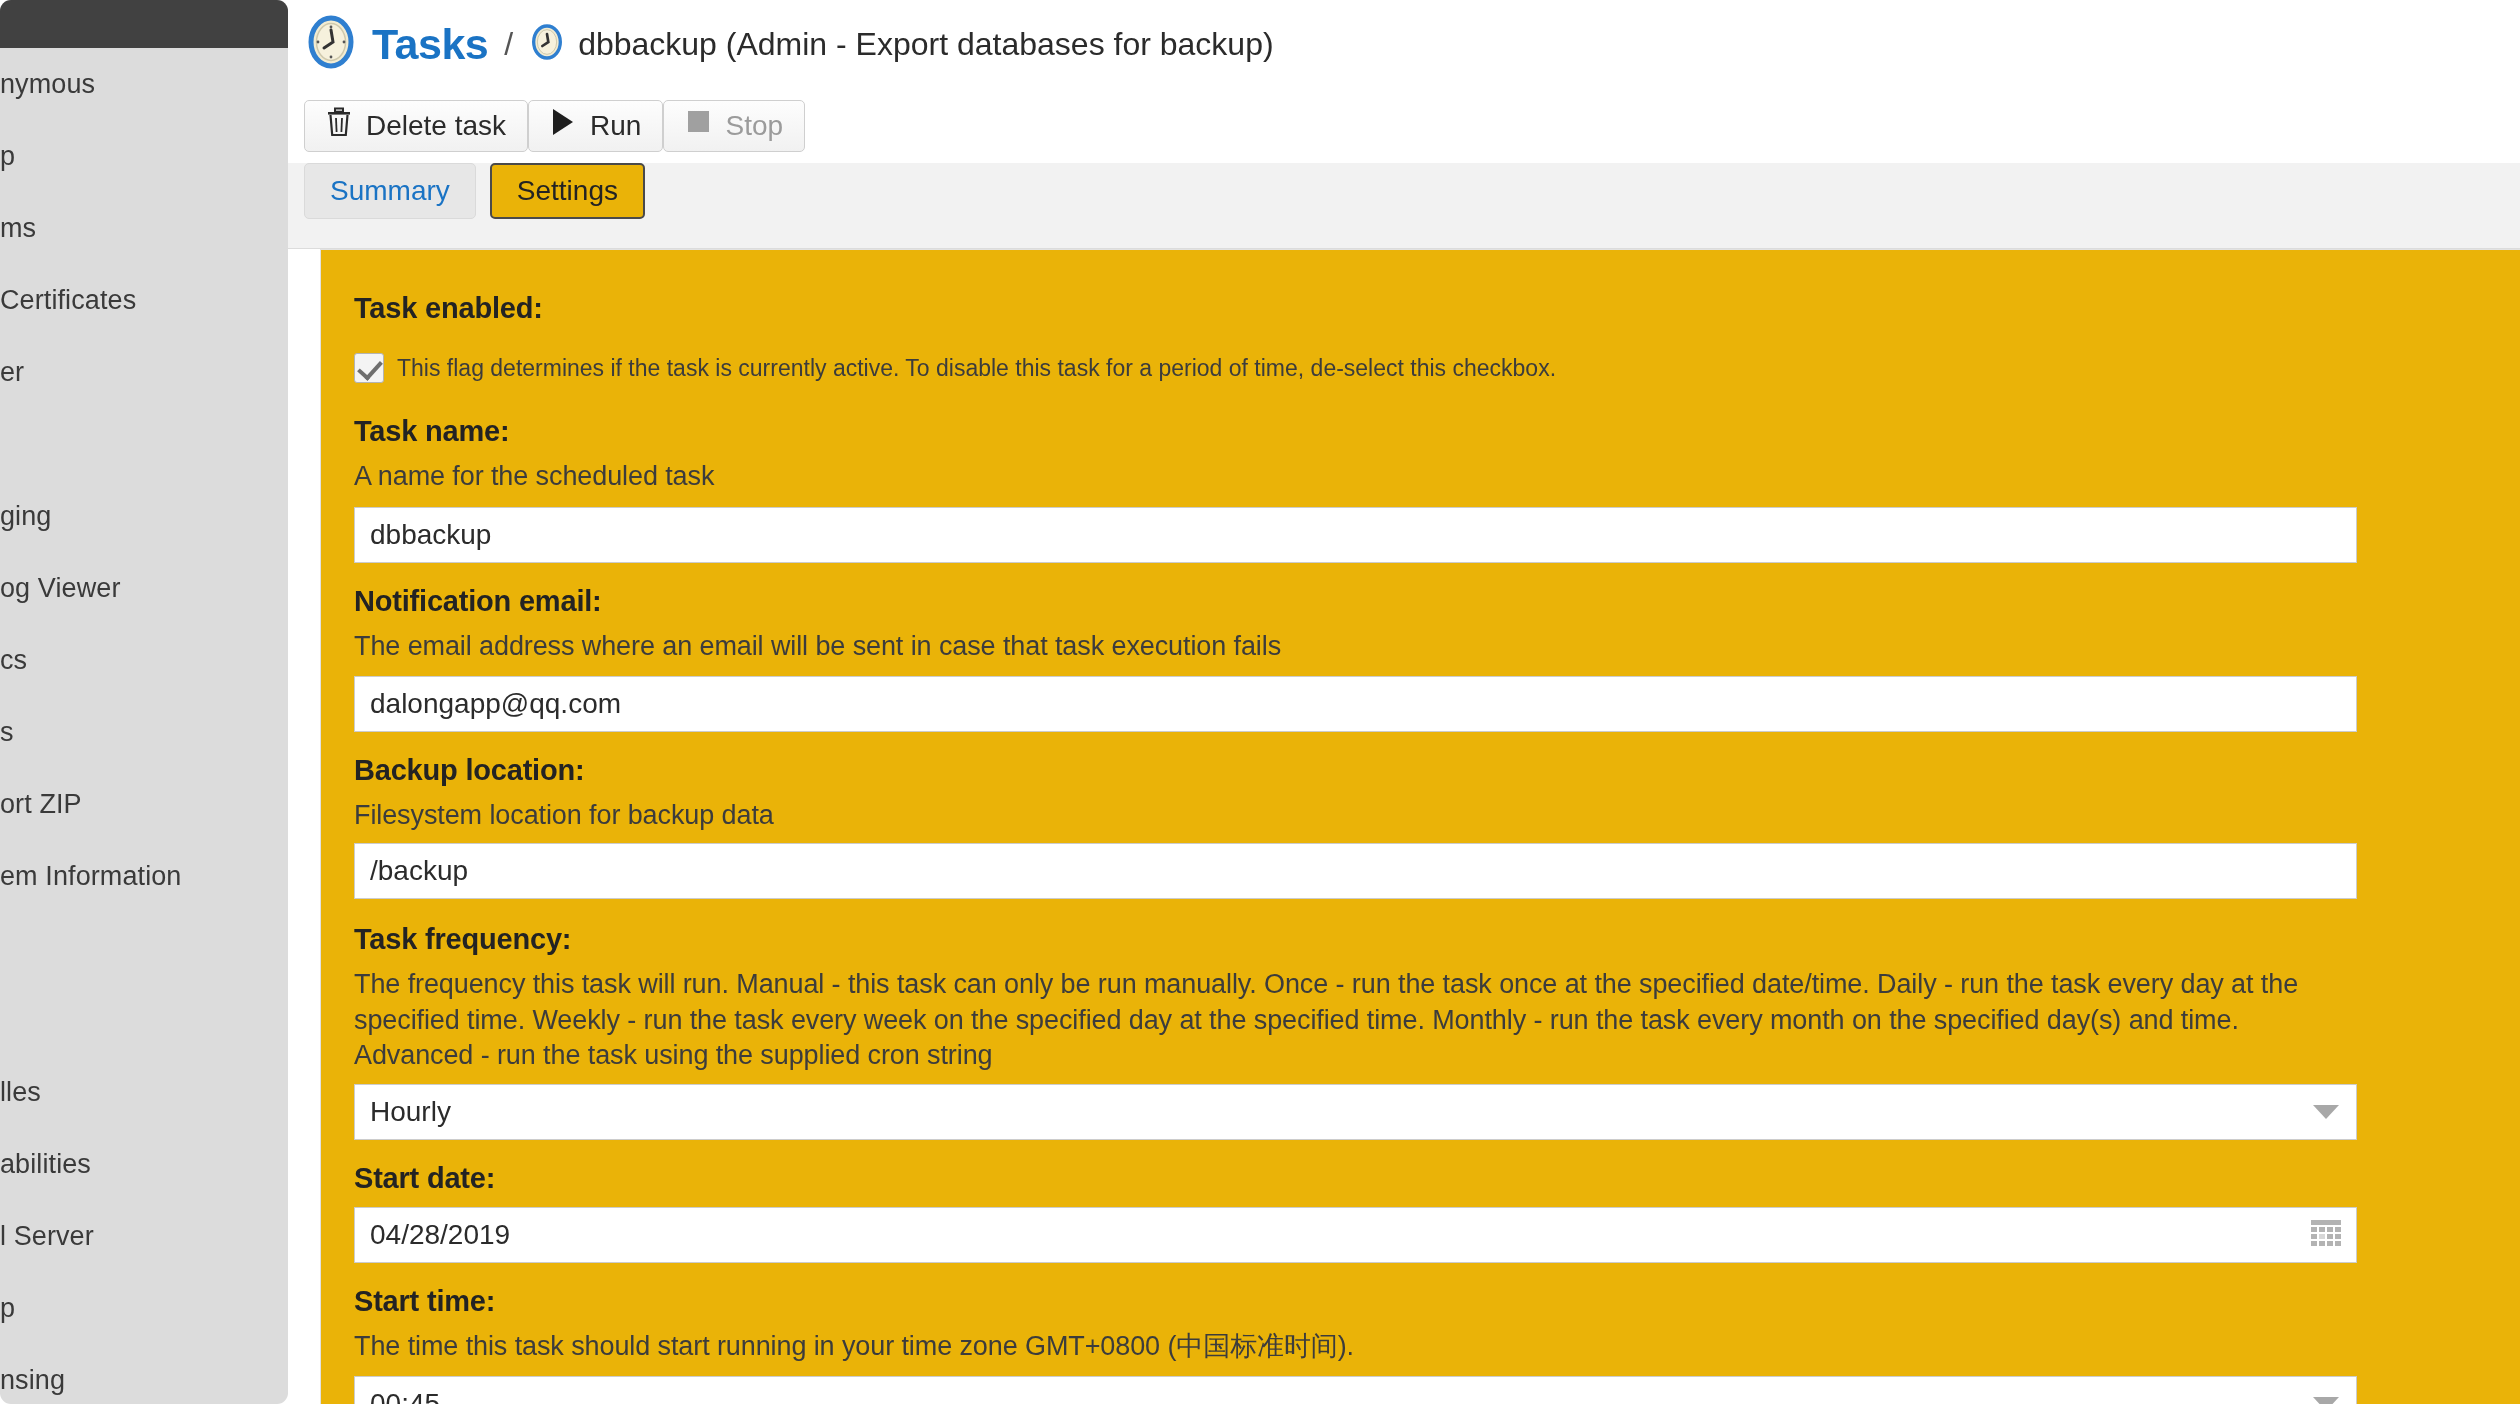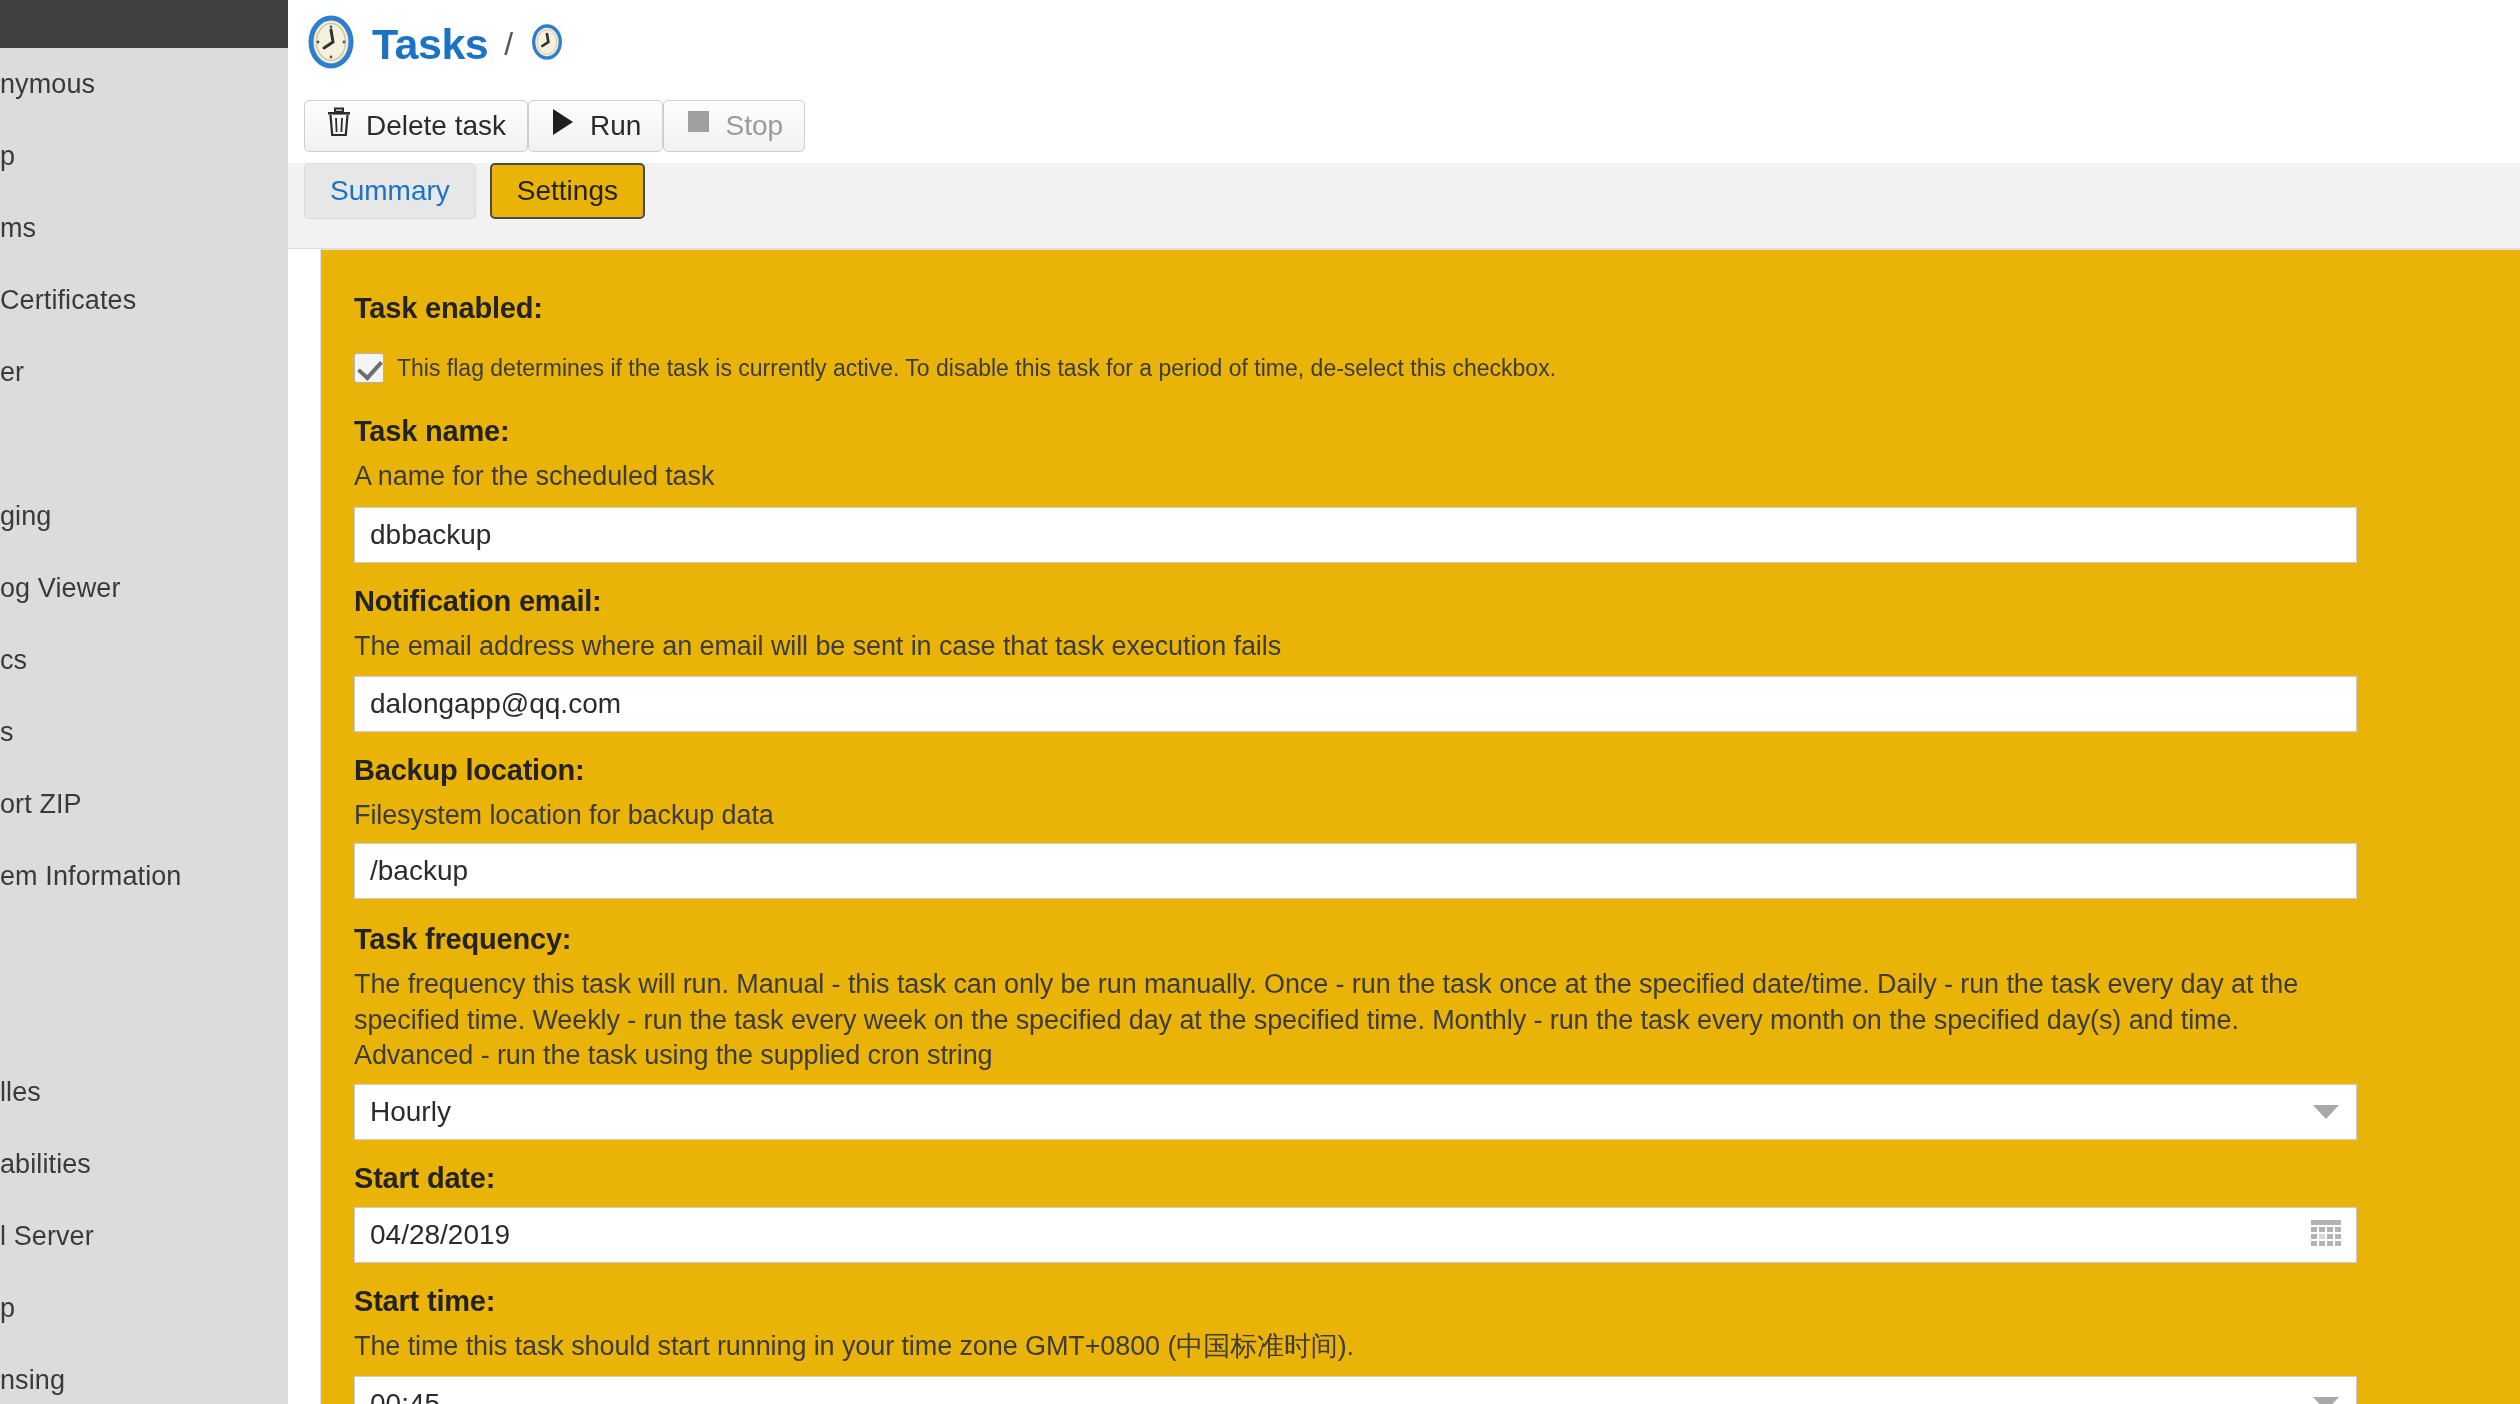--- a/index.html
+++ b/index.html
@@ -12,20 +12,21 @@
   }
 
   #app { position: relative; width: 2520px; height: 1404px; background:#ffffff; }
 
   
   #sidebar {
     position: absolute; left: 0; top: 0;
     width: 288px; height: 1404px;
     background: #dcdcdc;
     overflow: hidden;
+    border-radius: 11px;
   }
   #sidebar-topbar {
     position: absolute; left: 0; top: 0;
     width: 288px; height: 48px;
     background: #414141;
   }
   #sidebar-list {
     position: absolute; left: 0; top: 48px;
     width: 288px;
   }
@@ -193,20 +194,21 @@
       </span>
       <span class="crumb-title">Tasks</span>
       <span class="crumb-sep">/</span>
       <span class="clock-icon">
         <svg width="36" height="36" viewBox="0 0 54 54">
           <ellipse cx="27" cy="27" rx="20" ry="24" fill="#f2ecd2" stroke="#2f7fd0" stroke-width="5"></ellipse>
           <ellipse cx="27" cy="27" rx="14.5" ry="18.5" fill="#f6f1dc" stroke="#cfc9ad" stroke-width="1.5"></ellipse>
           <path d="M27 15 L29 27 L20 33" stroke="#333" stroke-width="4" fill="none" stroke-linecap="round"></path>
         </svg>
       </span>
+      <span class="crumb-current">dbbackup (Admin - Export databases for backup)</span>
     </div>
 
     <div id="toolbar">
       <div class="tbtn">
         <span>
           <svg width="26" height="30" viewBox="0 0 26 30">
             <rect x="2" y="5" width="22" height="2.6" fill="#2b2b2b"></rect>
             <rect x="9" y="1.5" width="8" height="3.2" fill="none" stroke="#2b2b2b" stroke-width="2"></rect>
             <path d="M4.5 8 L6.2 28 L19.8 28 L21.5 8" fill="none" stroke="#2b2b2b" stroke-width="2.2"></path>
             <line x1="10" y1="11" x2="10.6" y2="25" stroke="#2b2b2b" stroke-width="1.8"></line>

